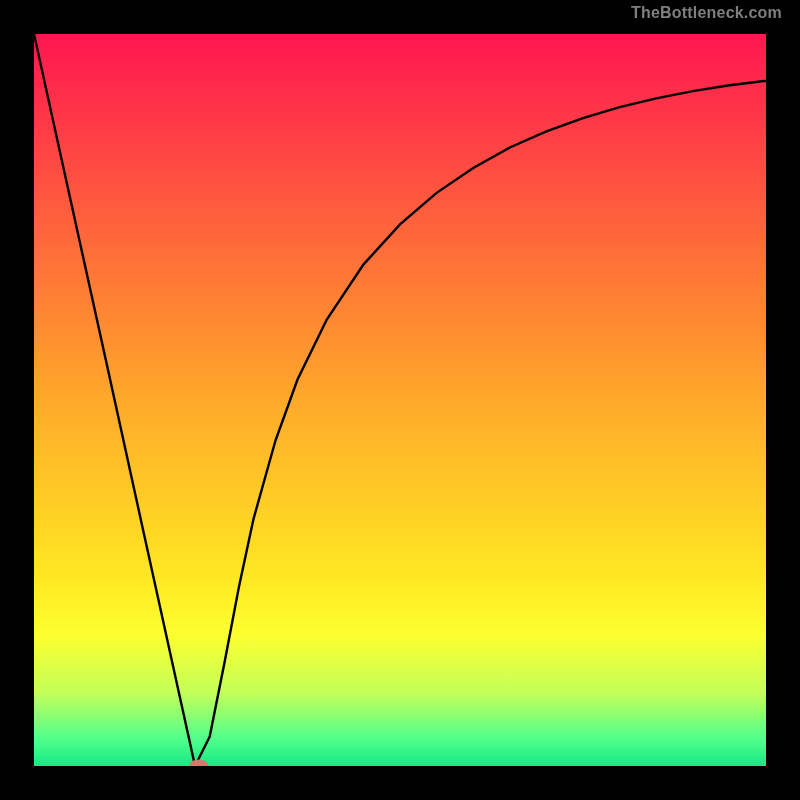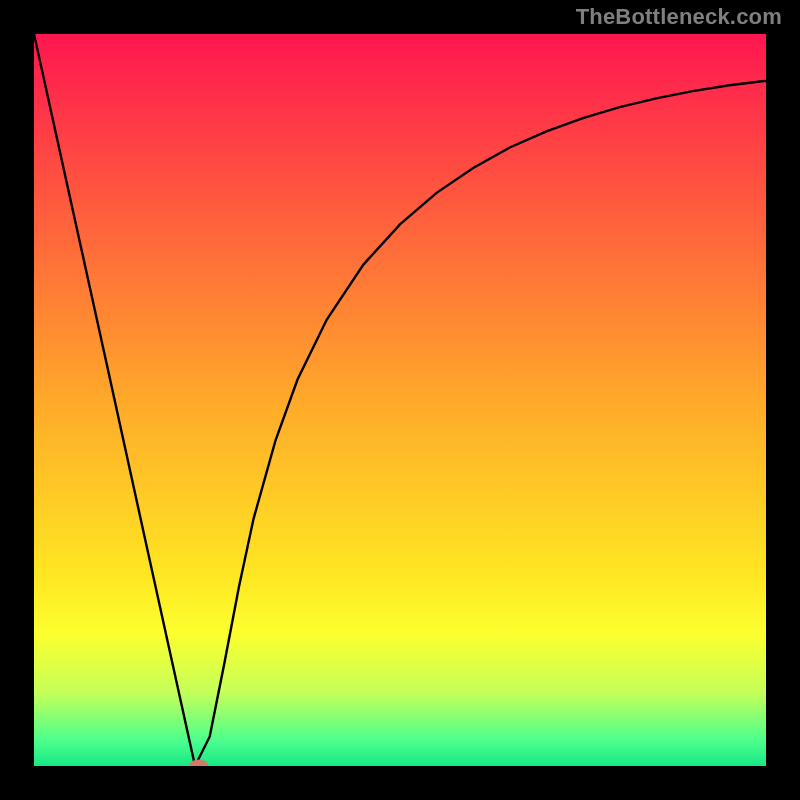--- a/index.html
+++ b/index.html
@@ -14,21 +14,21 @@
     position: relative;
     width: 800px;
     height: 800px;
     background: #000;
   }
   .attribution {
     position: absolute;
     top: 4px;
     right: 18px;
     color: #7f7f80;
-    font-size: 22px;
+    font-size: 16px;
     font-weight: 600;
     letter-spacing: 0.2px;
   }
   svg.plot {
     position: absolute;
     left: 34px;
     top: 34px;
     width: 732px;
     height: 732px;
     display: block;

